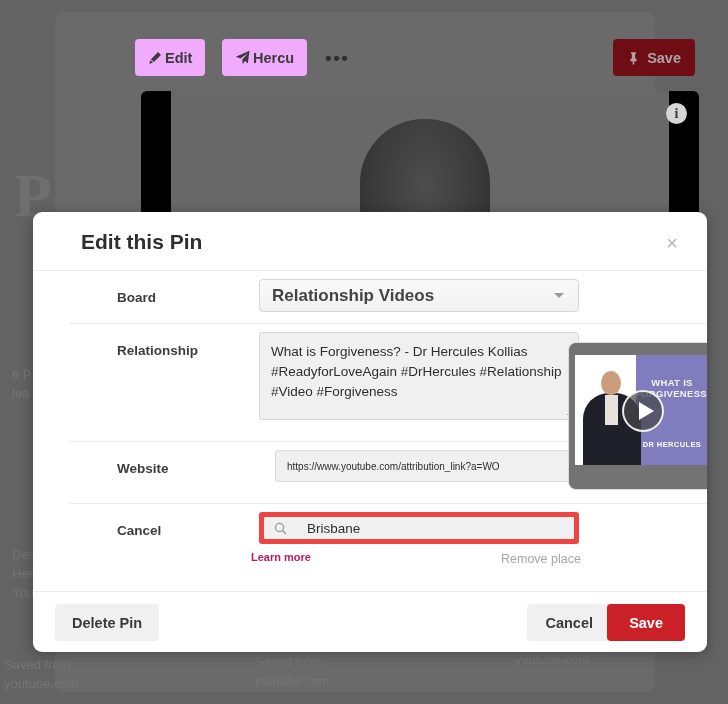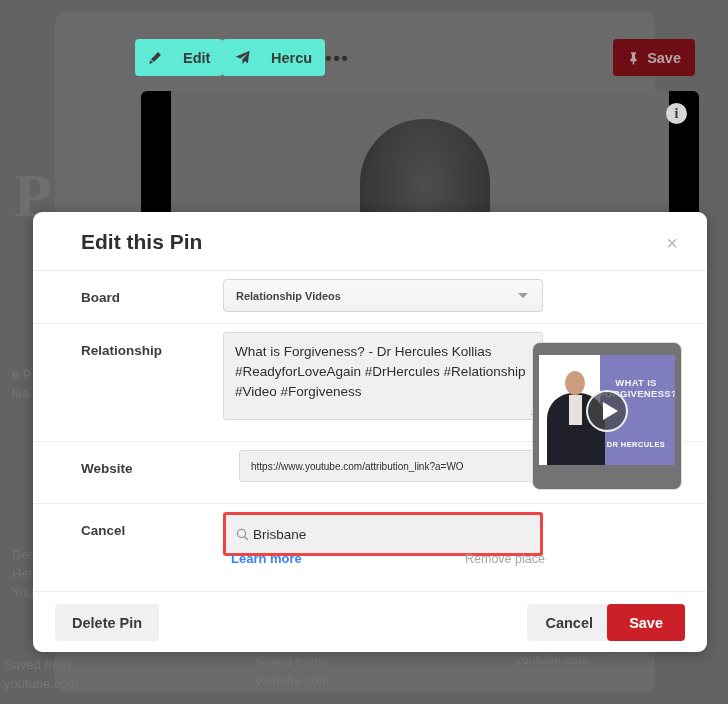--- a/index.html
+++ b/index.html
@@ -35,25 +35,25 @@
     position: absolute;
     left: 80px;
     top: 27px;
     height: 37px;
     width: 560px;
   }
   .tb-btn {
     position: absolute;
     top: 0;
     height: 37px;
-    background: #5eead4;
+    background: #f0abfc;
     border-radius: 4px;
     display: flex;
     align-items: center;
-    gap: 21px;
+    gap: 3px;
     padding: 0 13px;
     box-sizing: border-box;
     color: #3b3b3b;
     font-size: 14.5px;
     font-weight: bold;
   }
   #tb-edit { left: 0; }
   #tb-send { left: 87px; }
   #tb-more {
     position: absolute;
@@ -207,20 +207,21 @@
     align-items: center;
     justify-content: center;
     color: #b5b5b5;
     font-size: 20px;
     line-height: 1;
     cursor: pointer;
   }
   #modal-body {
     position: relative;
     height: 320px;
+    margin-left: 36px;
   }
   .form-row {
     position: relative;
     border-bottom: 1px solid #ededed;
     box-sizing: border-box;
   }
   #row-board { height: 53px; }
   #row-description { height: 118px; }
   #row-website { height: 62px; }
   #row-place { height: 82px; border-bottom: none; }
@@ -242,21 +243,21 @@
     top: 8px;
     width: 320px;
     height: 33px;
     background: linear-gradient(#fafafa, #f1f1f1);
     border: 1px solid #d6d6d6;
     border-radius: 4px;
     box-sizing: border-box;
     display: flex;
     align-items: center;
     padding: 0 12px;
-    font-size: 11px;
+    font-size: 17px;
     font-weight: bold;
     color: #444;
     cursor: pointer;
   }
   #board-caret {
     position: absolute;
     right: 14px;
     top: 13px;
     width: 0; height: 0;
     border-left: 5px solid transparent;
@@ -307,41 +308,41 @@
     font-size: 10px;
     color: #2e2e2e;
     outline: none;
   }
 
   #place-field {
     position: absolute;
     left: 190px;
     top: 8px;
     width: 320px;
-    height: 44px;
+    height: 32px;
     background: #f0f0f0;
-    border: 3px solid #ef4444;
+    border: 5px solid #ef4444;
     border-radius: 3px;
     box-sizing: border-box;
     display: flex;
     align-items: center;
     padding: 0 10px;
-    gap: 4px;
+    gap: 20px;
   }
   #place-value {
     font-size: 13.5px;
     color: #2e2e2e;
   }
   #learn-more {
     position: absolute;
-    left: 198px;
+    left: 182px;
     top: 47px;
-    font-size: 13px;
-    font-weight: bold;
-    color: #3b82f6;
+    font-size: 11px;
+    font-weight: bold;
+    color: #be185d;
     cursor: pointer;
   }
   #remove-place {
     position: absolute;
     left: 432px;
     top: 48px;
     font-size: 12.5px;
     color: #a6a6a6;
     cursor: pointer;
   }

